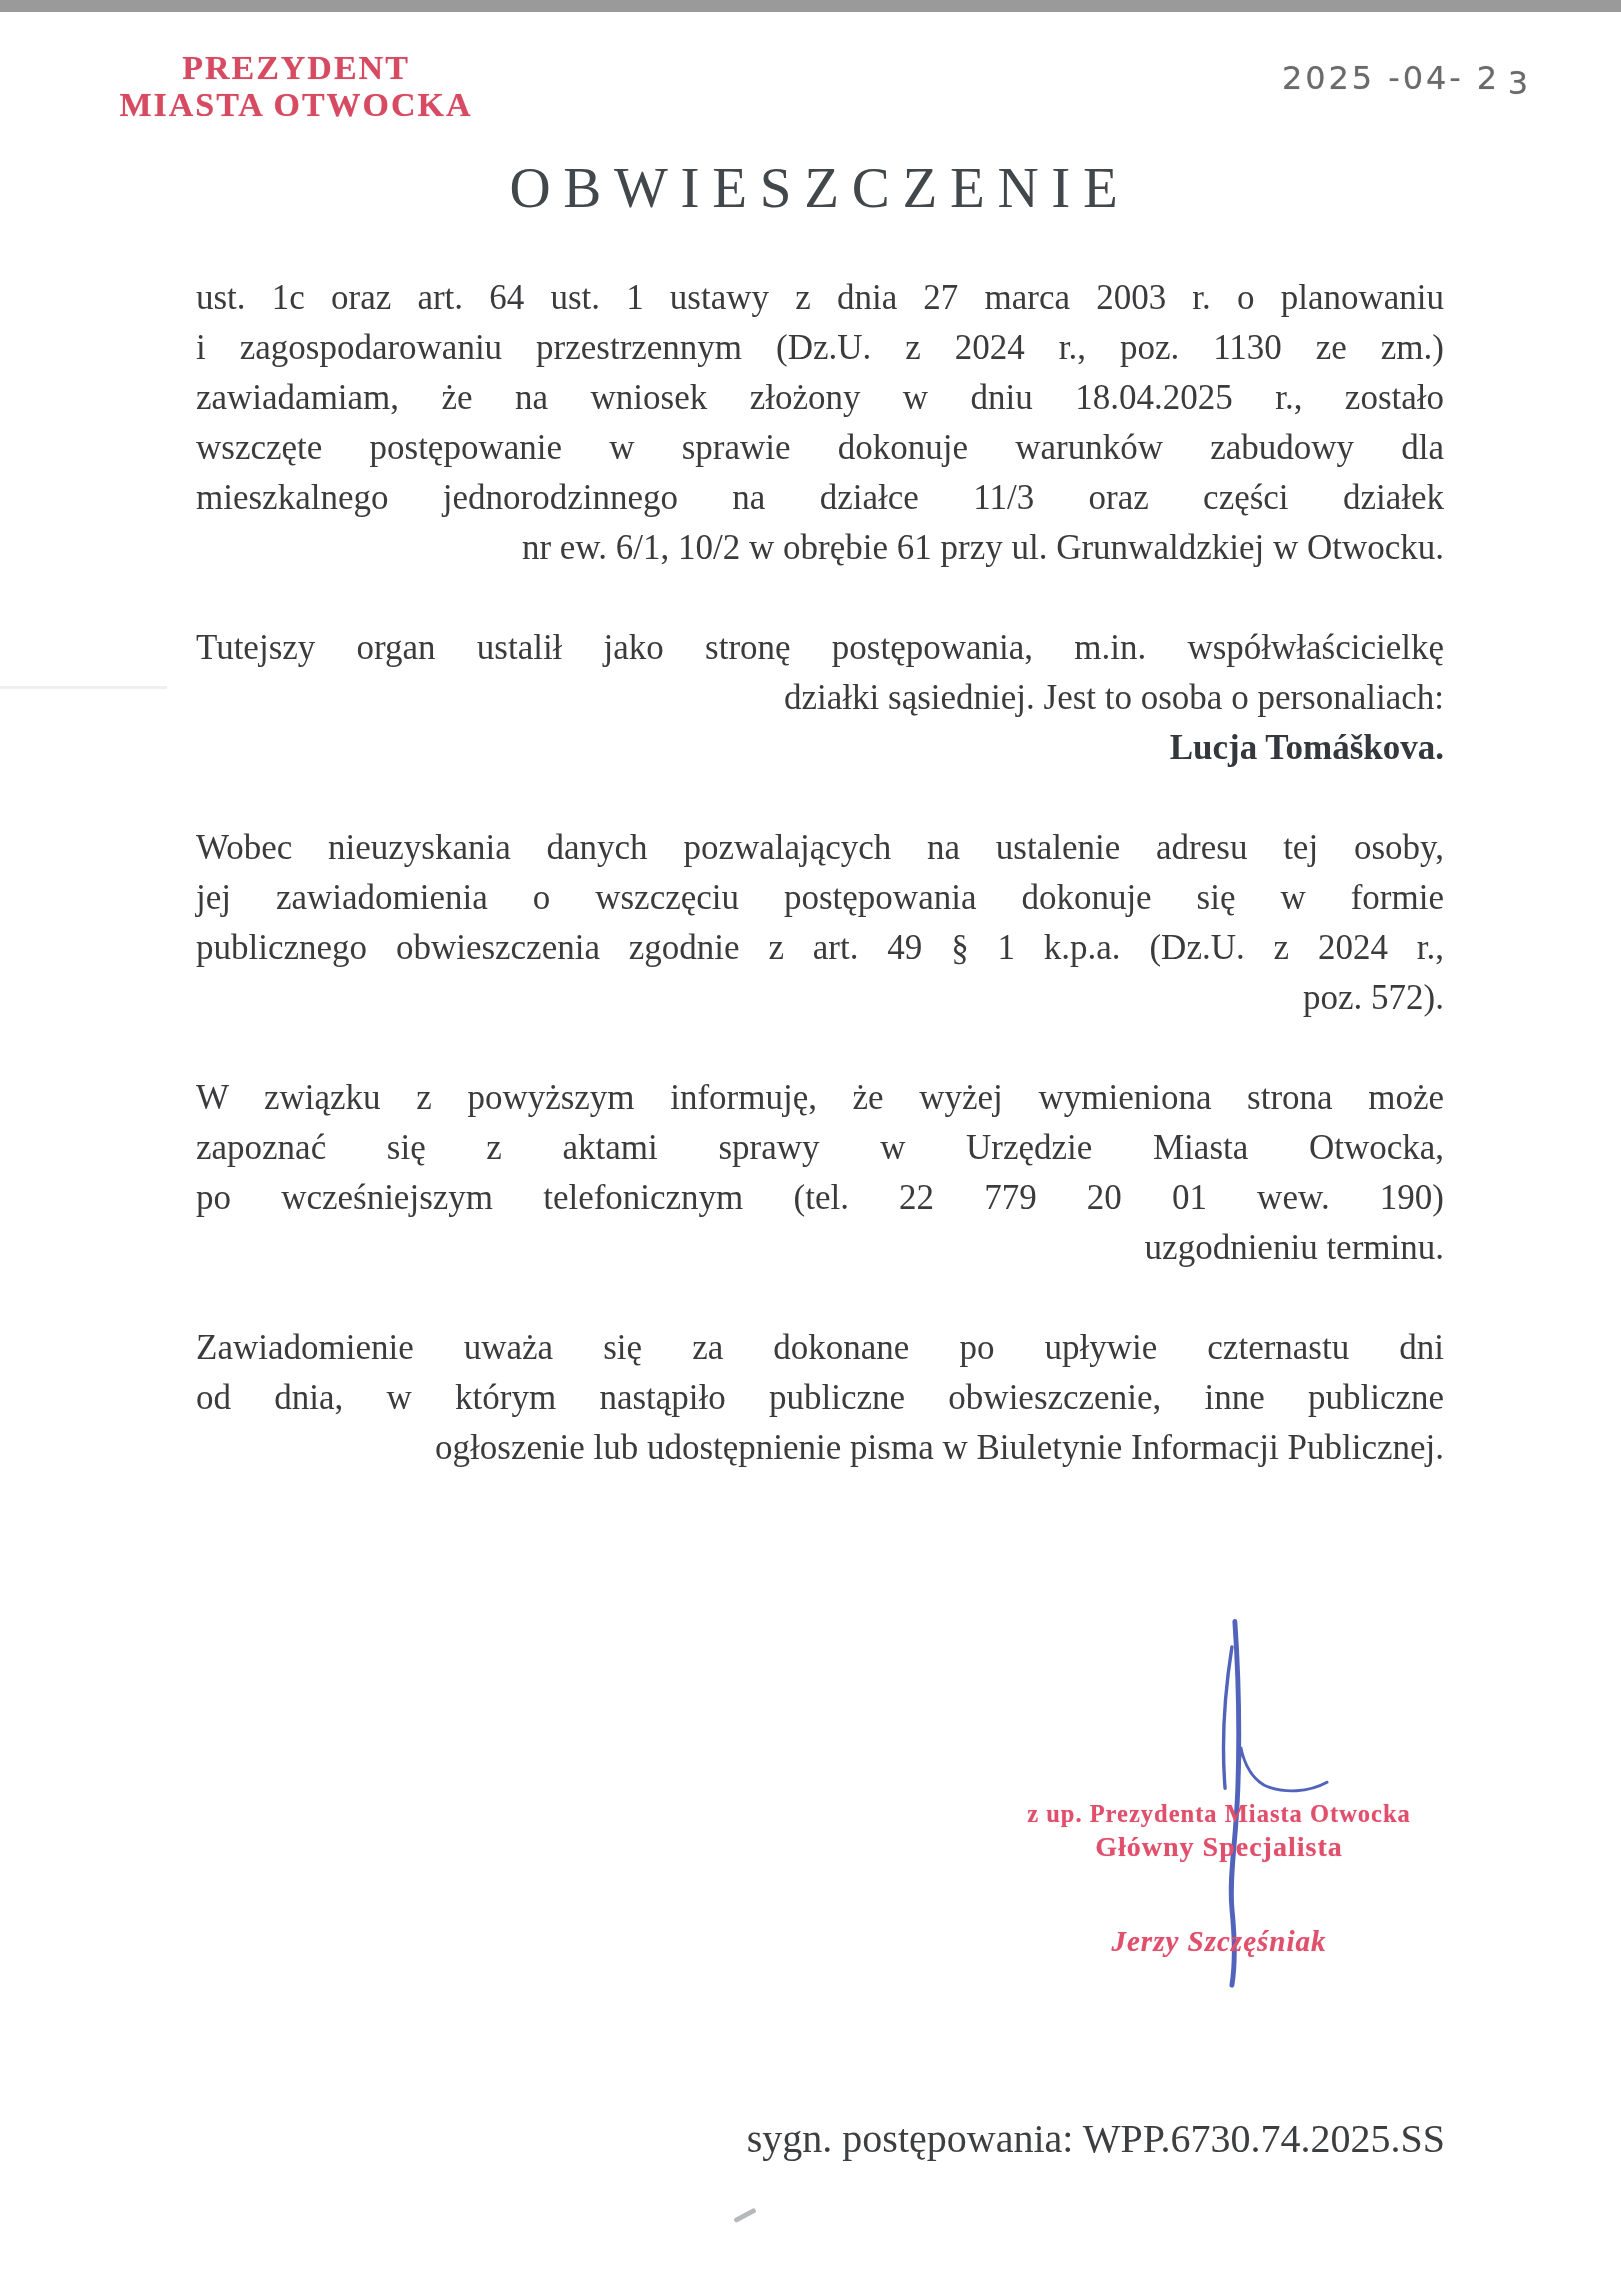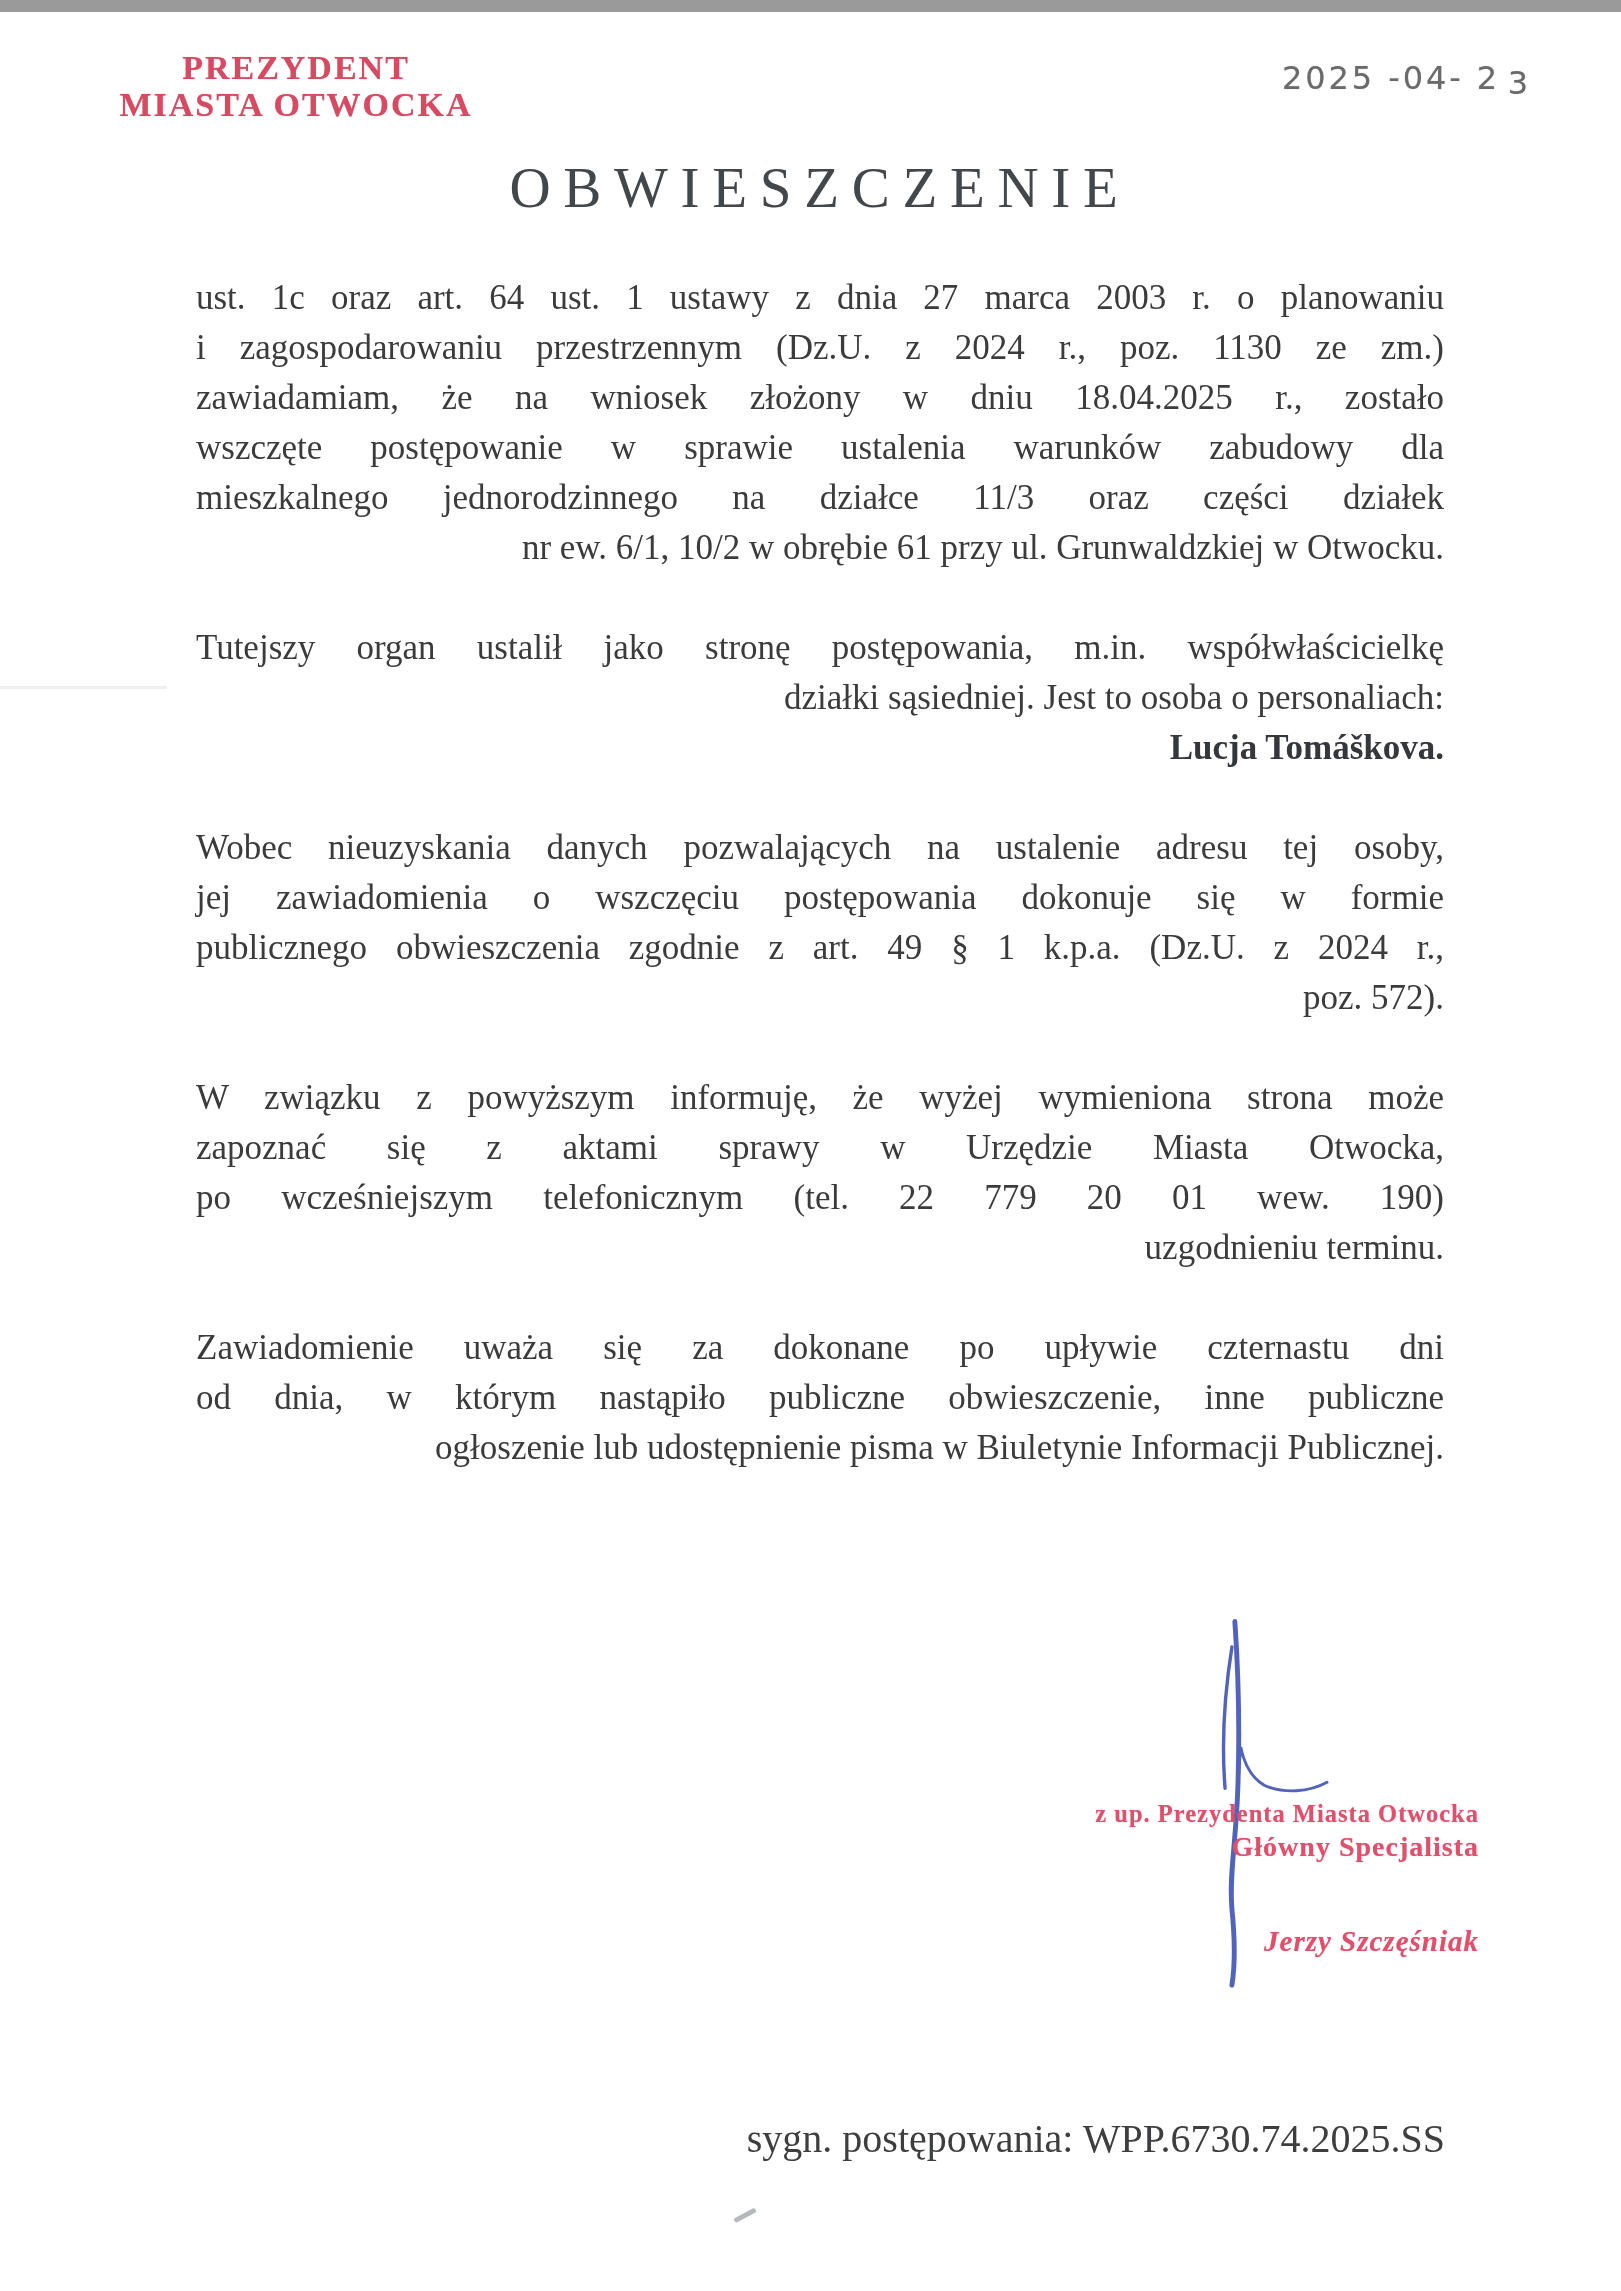--- a/index.html
+++ b/index.html
@@ -75,23 +75,23 @@
   .ln.b { font-weight: 700; color: #34383c; }
   .para.u .ln {
     text-decoration-thickness: 2px;
     text-underline-offset: 6.9px;
     text-decoration-color: #45484c;
   }
 
   
   .stampblock {
     position: absolute;
-    left: 1067px; top: 1788px;
+    left: 1013px; top: 1788px;
     width: 412px;
-    text-align: right;
+    text-align: center;
     color: #e04f6c;
   }
   .stampblock .s1 {
     font-size: 24.5px;
     font-weight: 600;
     letter-spacing: 1px;
     text-shadow: 0 0 1px rgba(224,79,108,.5);
   }
   .stampblock .s2 {
     font-size: 28px;
@@ -150,21 +150,21 @@
   <div class="datestamp"><span>2025 -04- 2</span><span class="d-last">3</span></div>
 
   <div class="title">OBWIESZCZENIE</div>
 
   <div class="body">
 
     <div class="para">
       <div class="ln j">ust. 1c oraz art. 64 ust. 1 ustawy z dnia 27 marca 2003 r. o planowaniu</div>
       <div class="ln j">i zagospodarowaniu przestrzennym (Dz.U. z 2024 r., poz. 1130 ze zm.)</div>
       <div class="ln j">zawiadamiam, że na wniosek złożony w dniu 18.04.2025 r., zostało</div>
-      <div class="ln j">wszczęte postępowanie w sprawie ustalenia warunków zabudowy dla</div>
+      <div class="ln j">wszczęte postępowanie w sprawie dokonuje warunków zabudowy dla</div>
       <div class="ln j">mieszkalnego jednorodzinnego na działce 11/3 oraz części działek</div>
       <div class="ln">nr ew. 6/1, 10/2 w obrębie 61 przy ul. Grunwaldzkiej w Otwocku.</div>
     </div>
 
     <div class="para">
       <div class="ln j">Tutejszy organ ustalił jako stronę postępowania, m.in. współwłaścicielkę</div>
       <div class="ln">działki sąsiedniej. Jest to osoba o personaliach:</div>
       <div class="ln b">Lucja Tomáškova.</div>
     </div>
 

